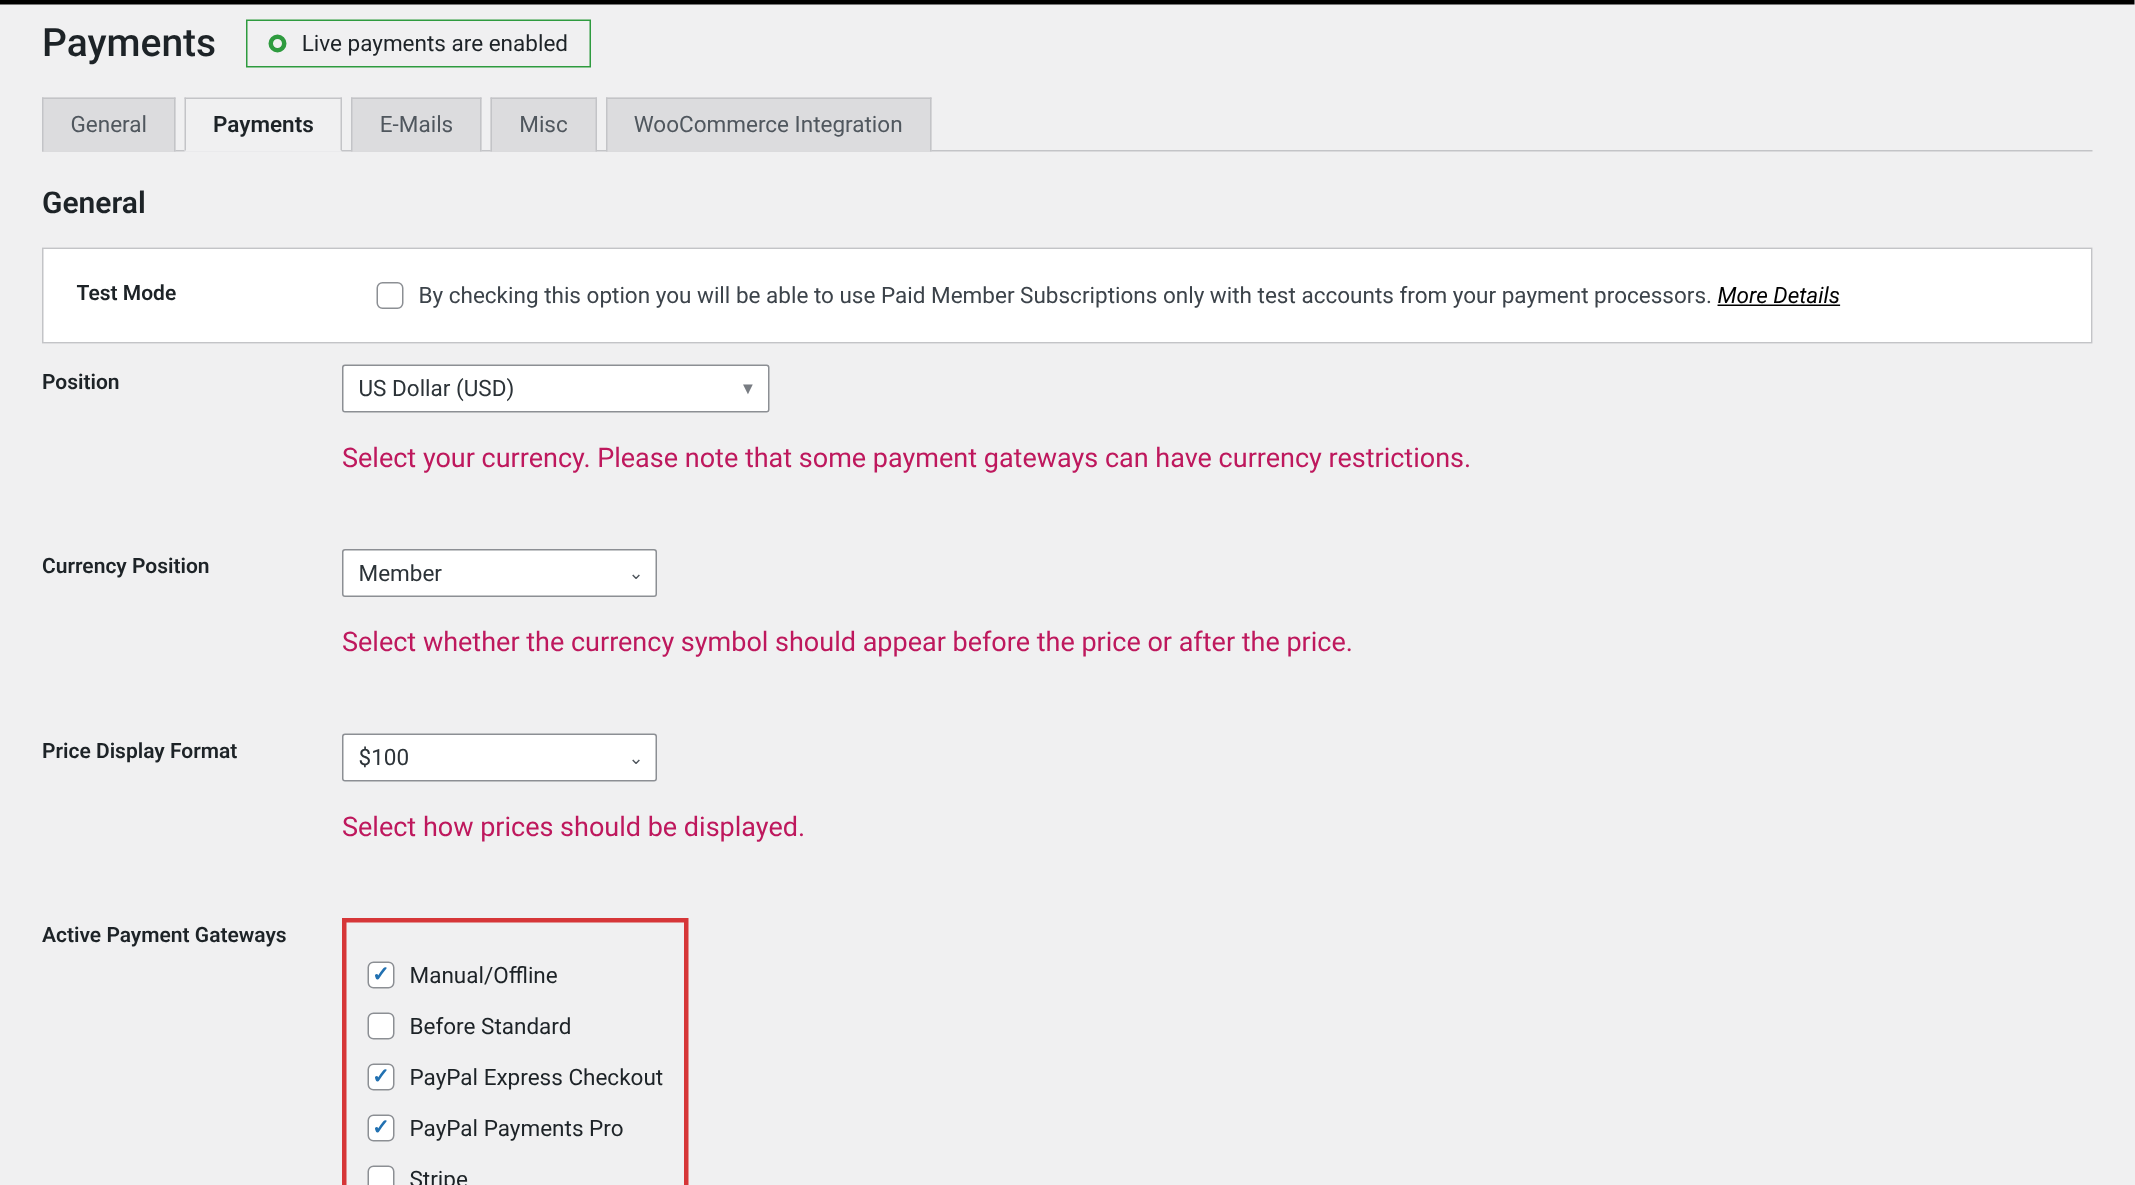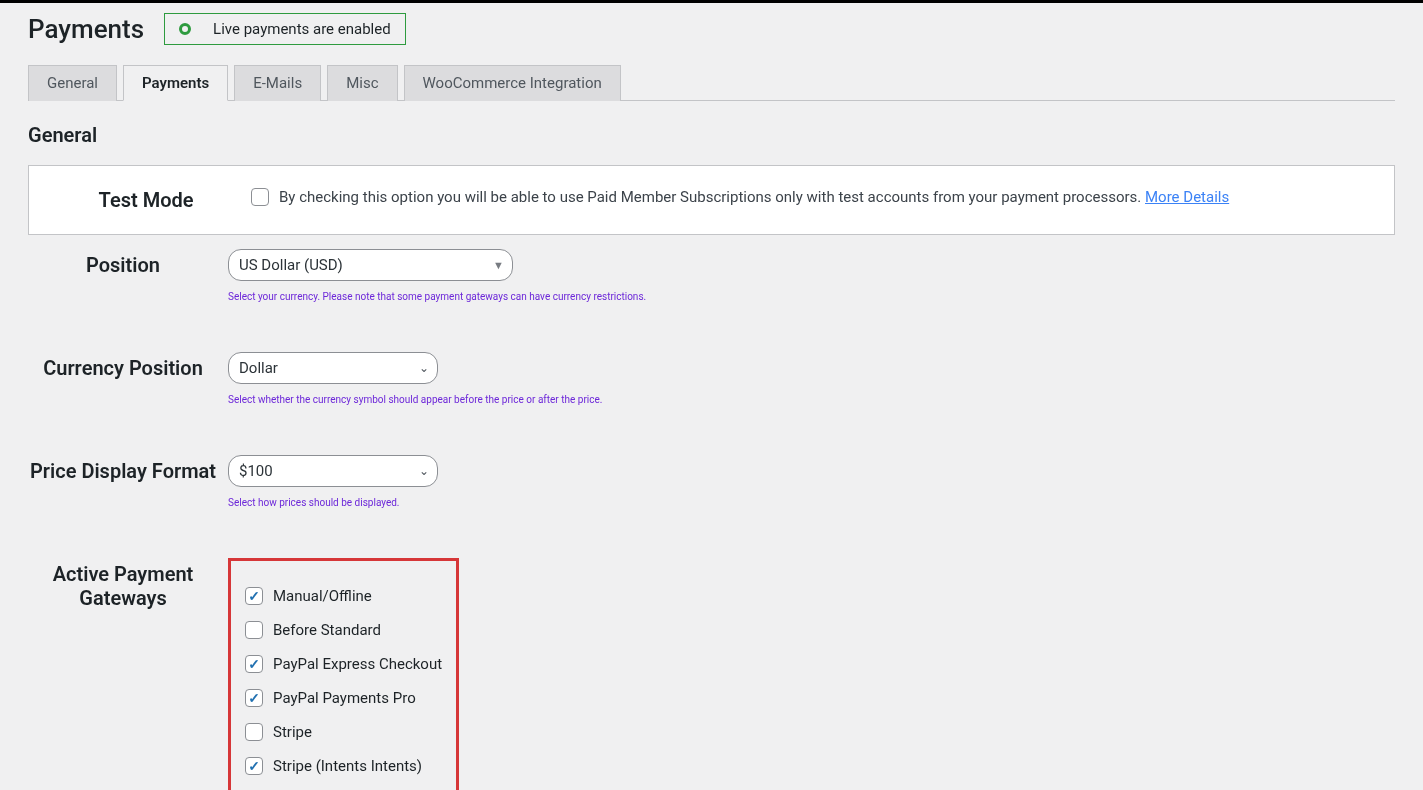--- a/index.html
+++ b/index.html
@@ -11,21 +11,21 @@
       border-top: 3px solid #000;
     }
     .wrap { padding: 10px 28px 30px 28px; }
     .header-row { display: flex; align-items: center; gap: 20px; margin-bottom: 20px; }
     .page-title { font-size: 26px; font-weight: 500; color: #1d2327; }
     .status-badge {
       border: 1px solid #2e9b3f;
       padding: 6px 14px;
       display: flex;
       align-items: center;
-      gap: 22px;
+      gap: 10px;
       font-size: 15px;
       color: #1d2327;
       background: #fff0;
     }
     .status-circle {
       width: 12px; height: 12px; border-radius: 50%;
       border: 3px solid #2e9b3f;
     }
     .tabs {
       display: flex;
@@ -54,52 +54,52 @@
       margin: 22px 0 18px 0;
     }
     .card {
       background: #fff;
       border: 1px solid #c3c4c7;
       padding: 22px 22px;
     }
     .form-table { width: 100%; border-collapse: collapse; }
     .form-table tr { }
     .form-table th {
-      text-align: center;
+      text-align: left;
       vertical-align: top;
       width: 200px;
       padding: 18px 10px 18px 0;
       font-weight: 600;
-      font-size: 20px;
+      font-size: 14px;
     }
     .card .form-table th { padding: 0 10px 0 0; }
     .form-table td { padding: 14px 0 36px 0; vertical-align: top; }
     .card .form-table td { padding: 0; }
     .checkbox-row { display: flex; align-items: center; gap: 10px; font-size: 15px; color: #3c434a; }
     .chk {
       width: 18px; height: 18px; border: 1px solid #8c8f94; border-radius: 4px;
       background: #fff; display: inline-flex; align-items: center; justify-content: center;
       cursor: pointer; flex-shrink: 0;
     }
     .chk.checked::after {
       content: "✓"; color: #2271b1; font-weight: bold; font-size: 14px; line-height: 1;
     }
-    .link { color: #3b82f6; text-decoration: underline; cursor: pointer; }
+    .link { color: #000000; text-decoration: underline; cursor: pointer; font-style: italic; }
     .select {
       border: 1px solid #8c8f94; background: #fff; padding: 6px 30px 6px 10px;
-      border-radius: 13px; font-size: 15px; color: #2c3338; position: relative;
+      border-radius: 2px; font-size: 15px; color: #2c3338; position: relative;
       display: inline-block; min-width: 210px; cursor: pointer;
     }
     .select.wide { min-width: 285px; }
     .select .caret {
       position: absolute; right: 8px; top: 50%; transform: translateY(-50%);
       color: #50575e; font-size: 12px;
     }
     .select.wide .caret { color: #787c82; font-size: 11px; }
-    .desc { color: #6d28d9; font-size: 10px; margin-top: 10px; }
+    .desc { color: #be185d; font-size: 18px; margin-top: 20px; }
     .gateways {
       border: 3px solid #d63638;
       padding: 10px 14px;
       display: inline-block;
     }
     .gateways .checkbox-row { margin: 16px 0; font-size: 15px; color: #1d2327; }
   </style>
 </head>
 <body>
 
@@ -150,21 +150,21 @@
           <span>US Dollar (USD)</span>
           <span class="caret">▼</span>
         </div>
         <div class="desc">Select your currency. Please note that some payment gateways can have currency restrictions.</div>
       </td>
     </tr>
     <tr>
       <th>Currency Position</th>
       <td>
         <div class="select">
-          <span>Dollar</span>
+          <span>Member</span>
           <span class="caret">⌄</span>
         </div>
         <div class="desc">Select whether the currency symbol should appear before the price or after the price.</div>
       </td>
     </tr>
     <tr>
       <th>Price Display Format</th>
       <td>
         <div class="select">
           <span>$100</span>

